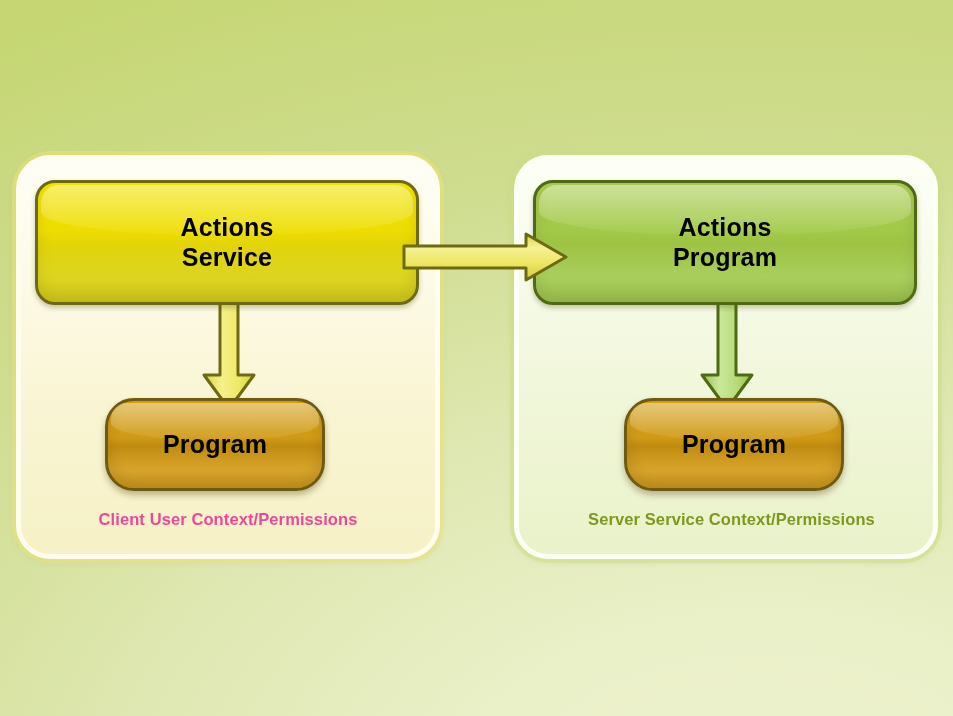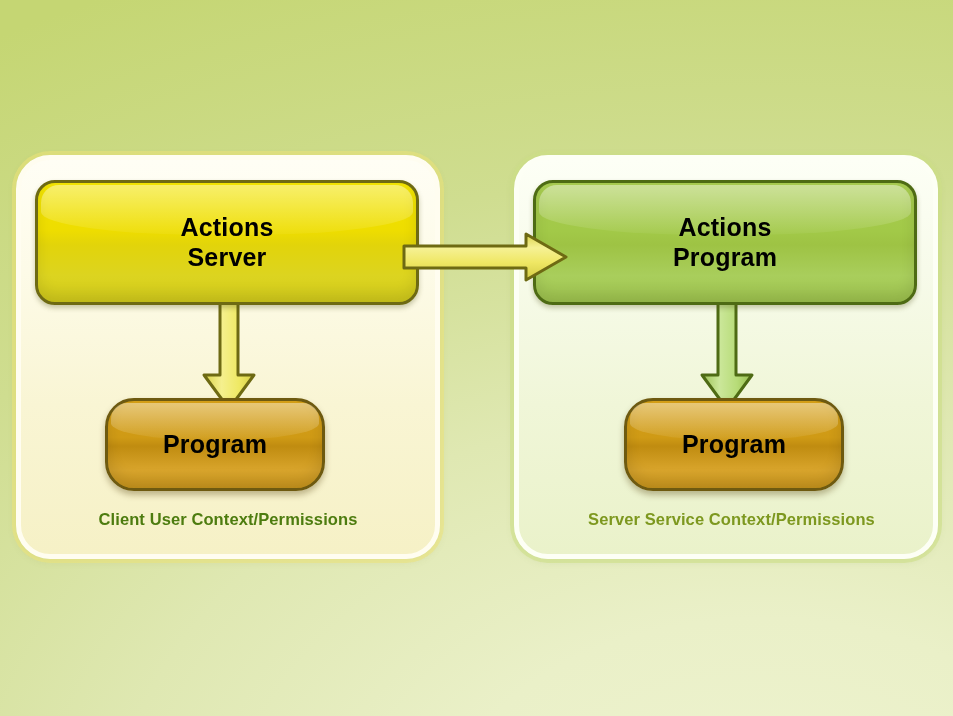--- a/index.html
+++ b/index.html
@@ -95,21 +95,21 @@
 
   
   .context-label {
     position: absolute;
     font-size: 16.5px;
     font-weight: bold;
     text-align: center;
     white-space: nowrap;
     letter-spacing: .1px;
   }
-  .context-label.client { color: #4d7c0f; }
+  .context-label.client { color: #ec4899; }
   .context-label.server { color: #7d981f; }
 
   
   .arrow { position: absolute; }
   .arrow svg { display: block; overflow: visible; }
 </style>
 </head>
 <body>
 
 <div id="stage">
@@ -128,21 +128,21 @@
           </linearGradient>
         </defs>
         <path d="M21 0 L39 0 L39 72 L55 72 L30 106 L5 72 L21 72 Z" fill="url(#dgC)" stroke="#6e6a13" stroke-width="3" stroke-linejoin="round"></path>
       </svg>
     </div>
 
     <div class="node actions client" style="left:19px; top:25px; width:384px; height:125px; z-index:4;">
       <span class="gloss"></span>
       <span class="label">
         <span>Actions</span><br>
-        <span>Server</span>
+        <span>Service</span>
       </span>
     </div>
 
     <div class="node program" style="left:89px; top:243px; width:220px; height:93px; z-index:5;">
       <span class="gloss"></span>
       <span class="label">Program</span>
     </div>
 
     <div class="context-label client" style="left:0; right:0; top:355px;">
       <span>Client User Context/Permissions</span>

